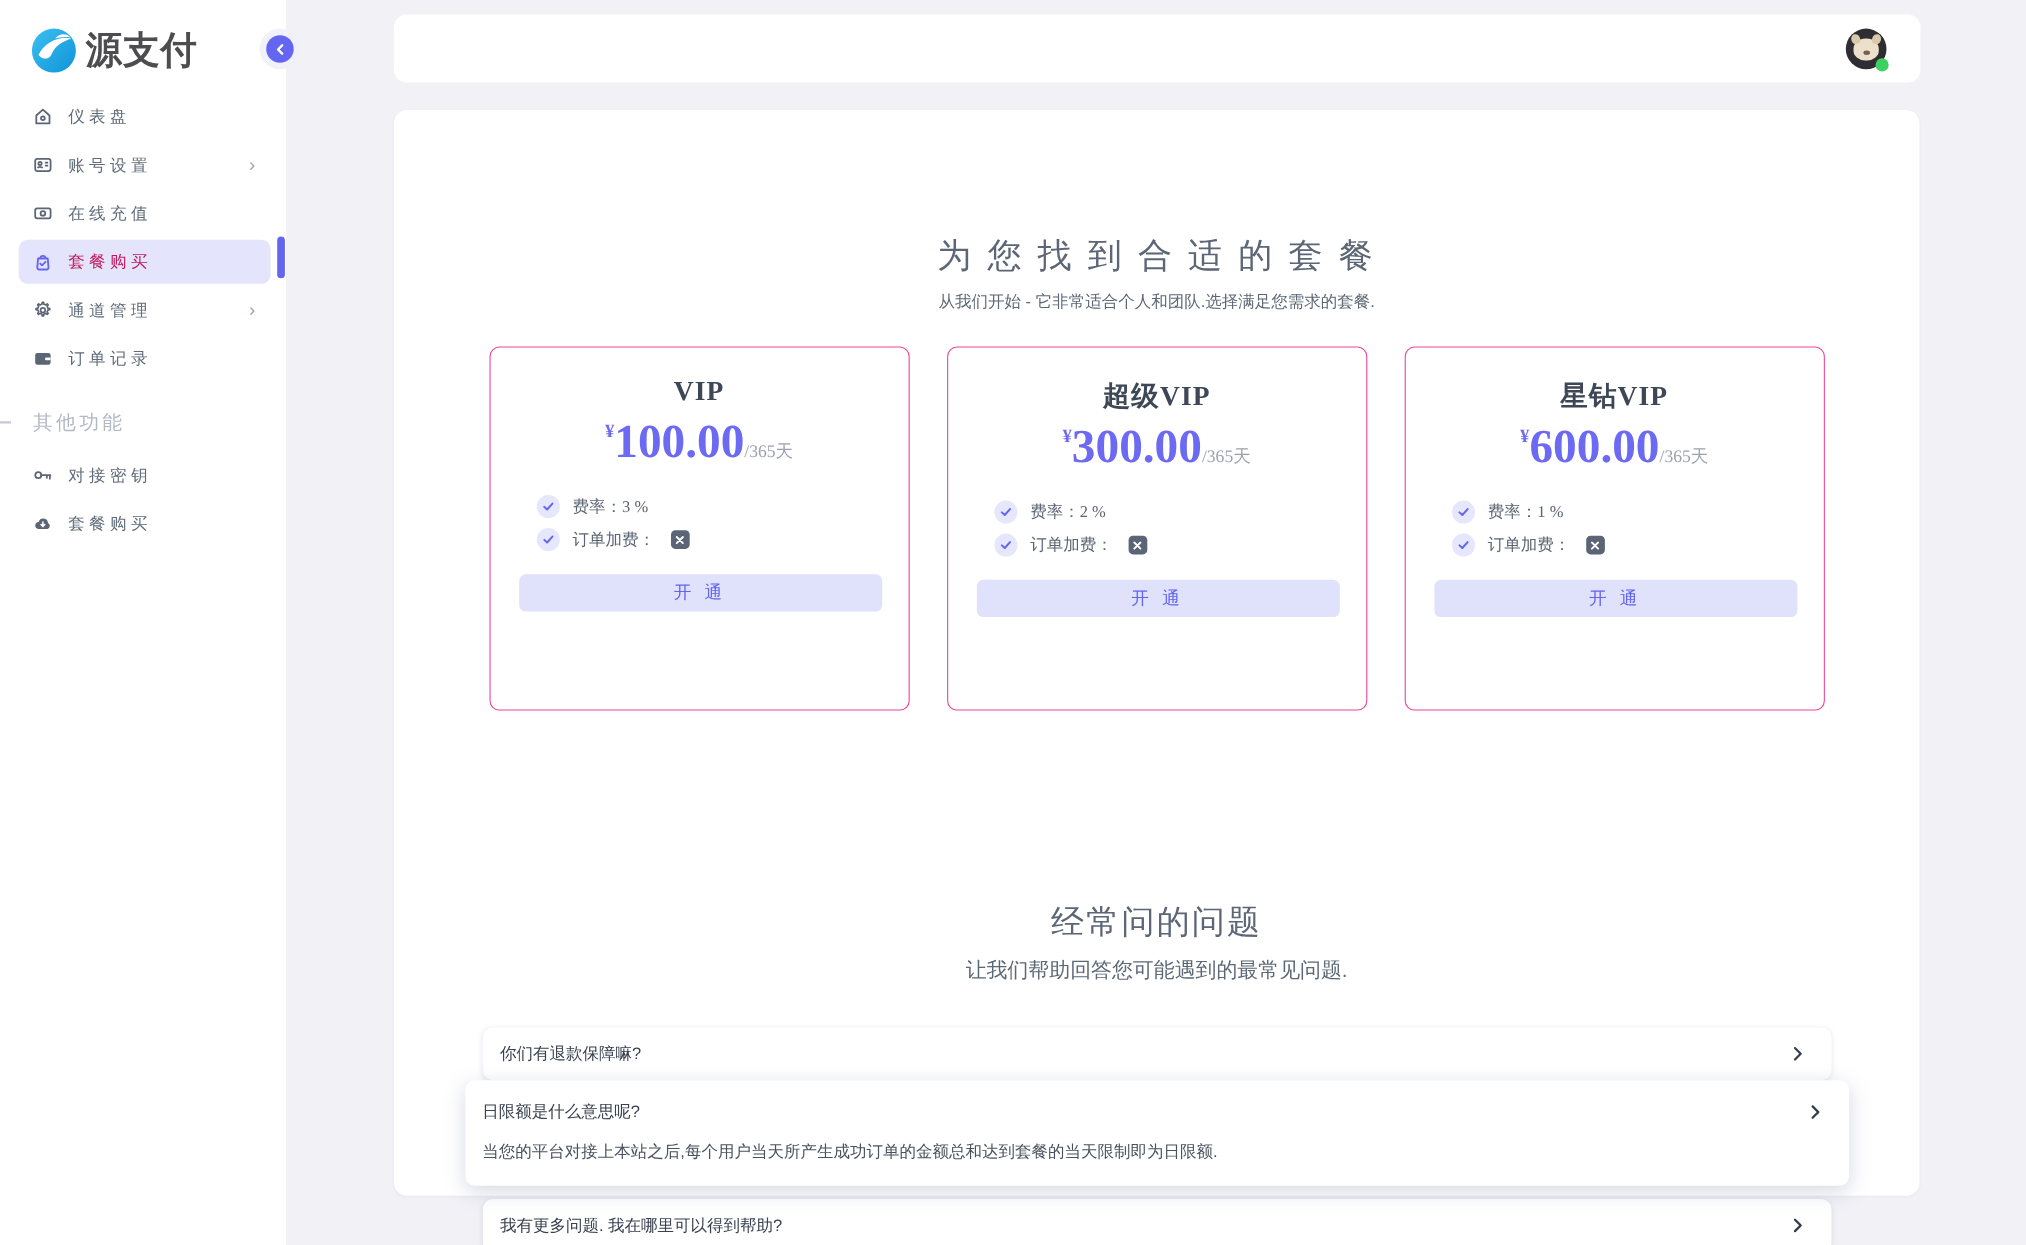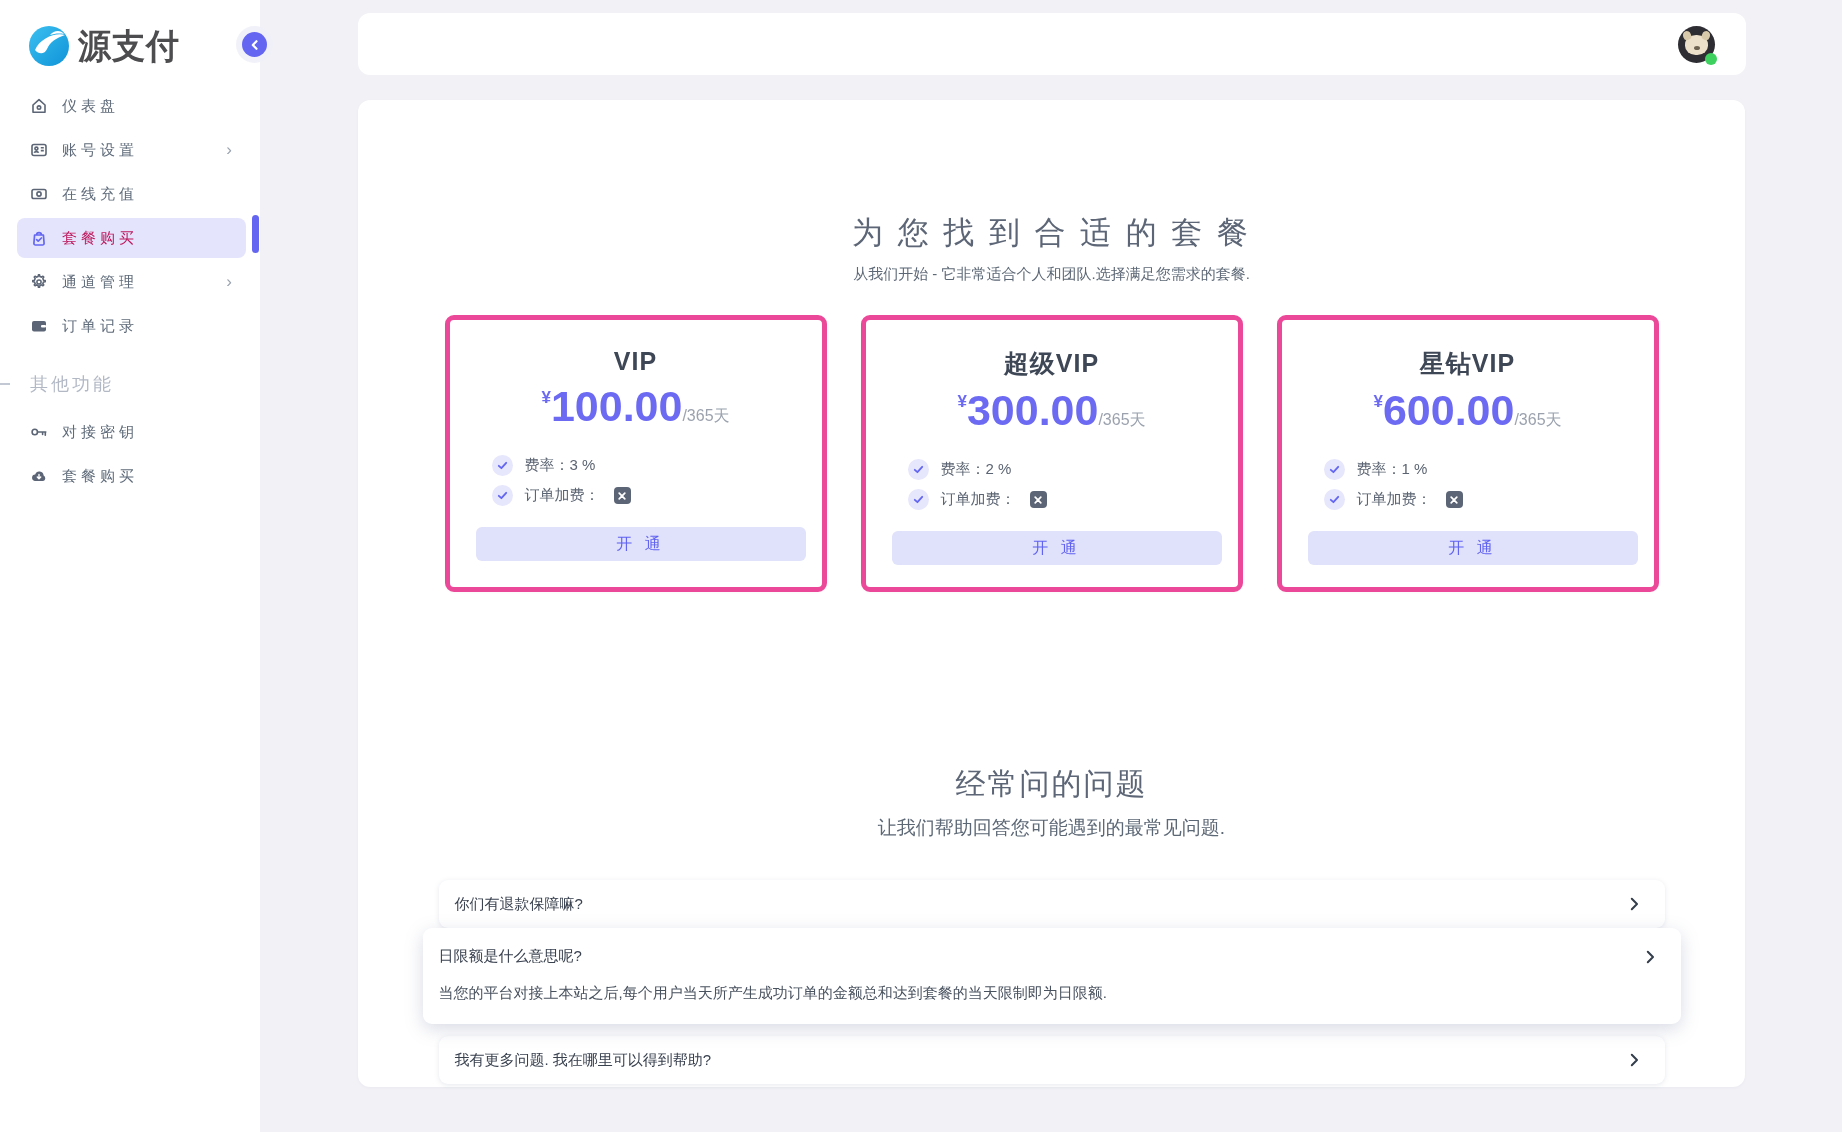--- a/index.html
+++ b/index.html
@@ -75,23 +75,24 @@
   }
   .page-title {
     text-align:center; font-size:31px; font-weight:500; color:#5c6676;
     letter-spacing:3px;
     margin-top:36px;
   }
   .page-subtitle { text-align:center; font-size:15px; color:#5d6876; margin-top:11px; }
   
   .plans { display:flex; justify-content:center; gap:34px; margin-top:31px; }
   .plan {
-    width:382px; height:277px; border:5px solid #ec4899; border-radius:9px;
+    width:382px; height:331px; border:1px solid #ec4899; border-radius:9px;
     background:#fff; padding:27px 26px 0 26px;
     box-shadow:0 1px 2px rgba(80,80,120,.03);
+    font-family:Liberation Serif, serif;
   }
   .plan-name { text-align:center; font-size:25px; font-weight:700; color:#3e4756; letter-spacing:1px; }
   .plan-price { text-align:center; margin-top:6px; white-space:nowrap; }
   .cur { font-size:17px; font-weight:700; color:#6c6af2; vertical-align:18px; }
   .amt { font-size:43px; font-weight:700; color:#6c6af2; letter-spacing:0; }
   .per { font-size:16px; color:#9ba2ae; }
   .features { list-style:none; margin:24px 0 0 16px; }
   .features li { display:flex; align-items:center; gap:12px; margin-bottom:9px; font-size:15px; color:#5b6472; }
   .check-badge { width:21px; height:21px; border-radius:50%; background:#e6e6fc;
     display:flex; align-items:center; justify-content:center; color:#6366f1; flex:0 0 21px; }

